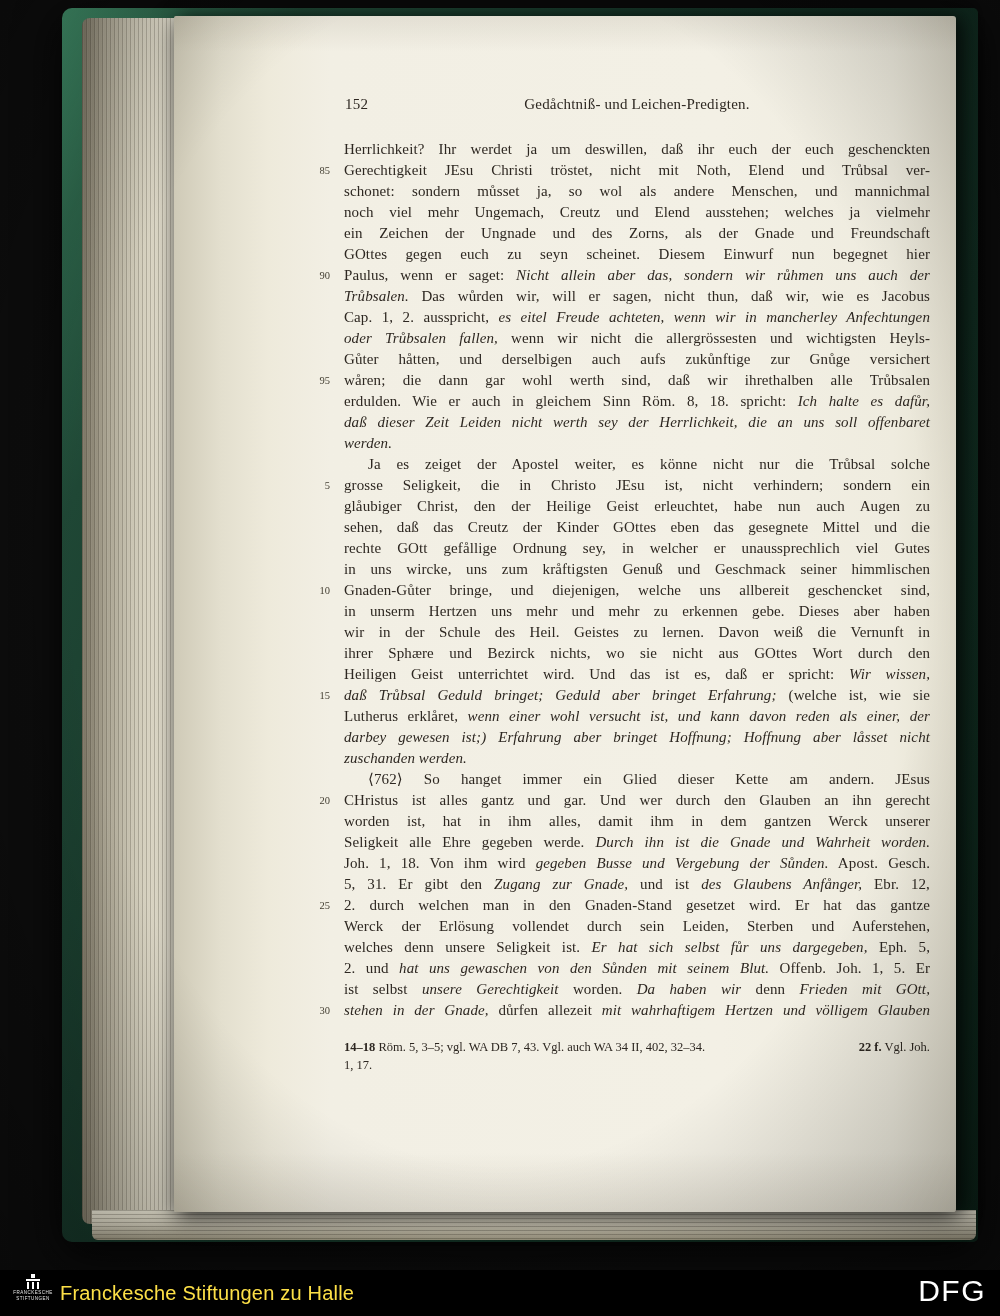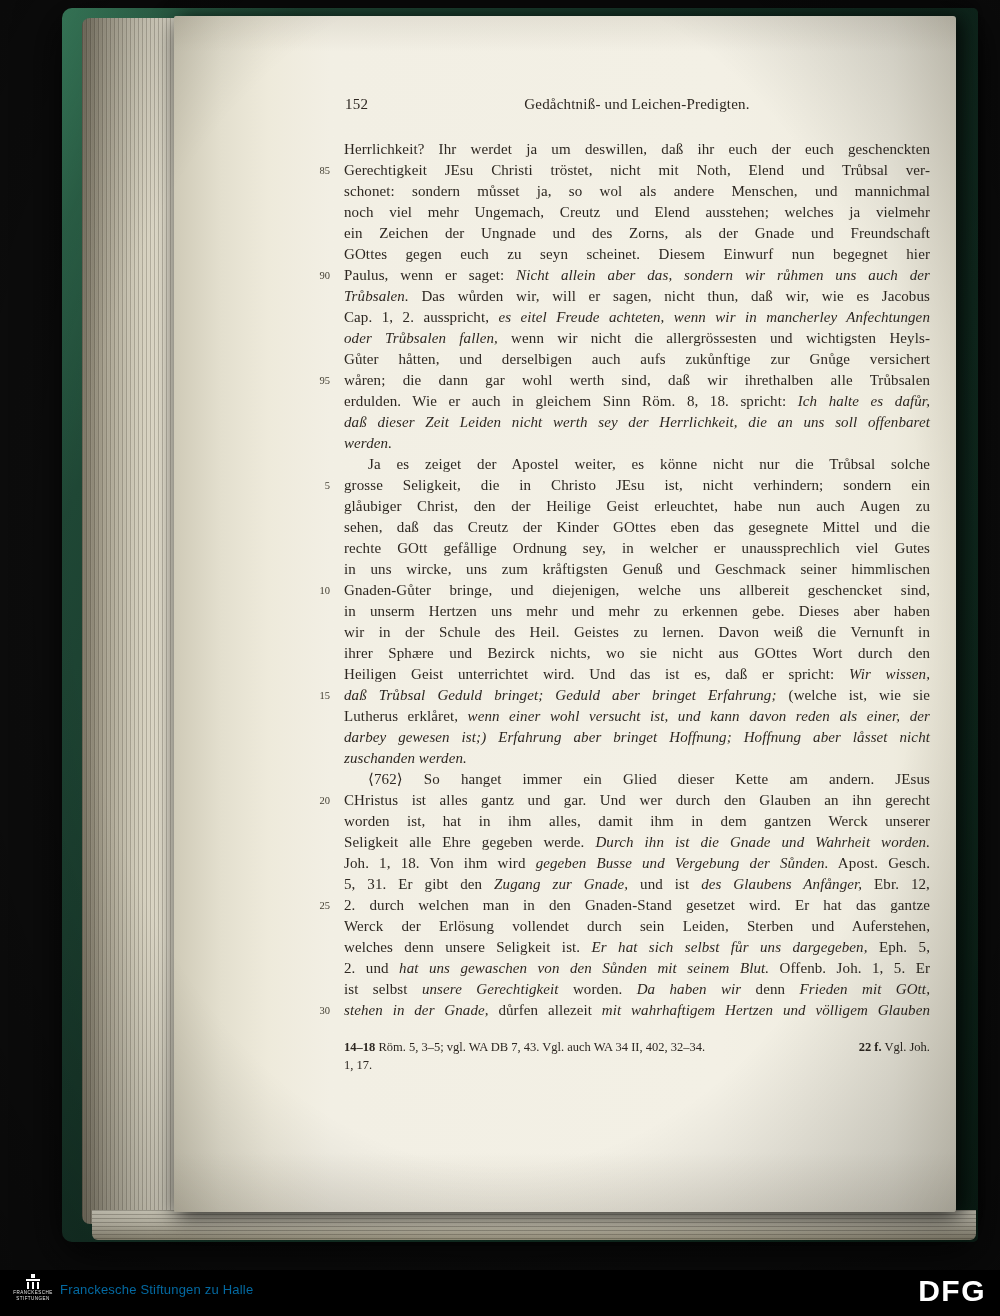--- a/index.html
+++ b/index.html
@@ -56,22 +56,22 @@
     font-size:12.5px; line-height:17.5px; }
   .fline { display:flex; justify-content:space-between; }
 
   
   .footer { position:absolute; left:0; top:1270px; width:1000px; height:46px; background:#000;
     font-family:"Liberation Sans","DejaVu Sans",sans-serif; }
   .fs-logo { position:absolute; left:12px; top:3px; width:42px; height:40px;
     color:#fff; text-align:center; }
   .fs-logo svg { display:block; margin:1px auto 1px auto; }
   .fs-logo .t { font-size:4.5px; letter-spacing:0.5px; line-height:5.5px; color:#e8e8e8; }
-  .inst { position:absolute; left:60px; top:12px; font-size:13px; color:#0369a1; letter-spacing:0.2px; }
-  .dfg { position:absolute; right:14px; top:4px; font-size:30px; font-weight:bold;
+  .inst { position:absolute; left:60px; top:12px; font-size:20px; color:#fde047; letter-spacing:0.2px; }
+  .dfg { position:absolute; right:14px; top:4px; font-size:30px; font-weight:normal;
     color:#ffffff; letter-spacing:1.5px; }
 </style>
 </head>
 <body>
 
 <div class="photo">
   <div class="book">
     <div class="stack-left"></div>
     <div class="stack-bottom"></div>
     <div class="page">

